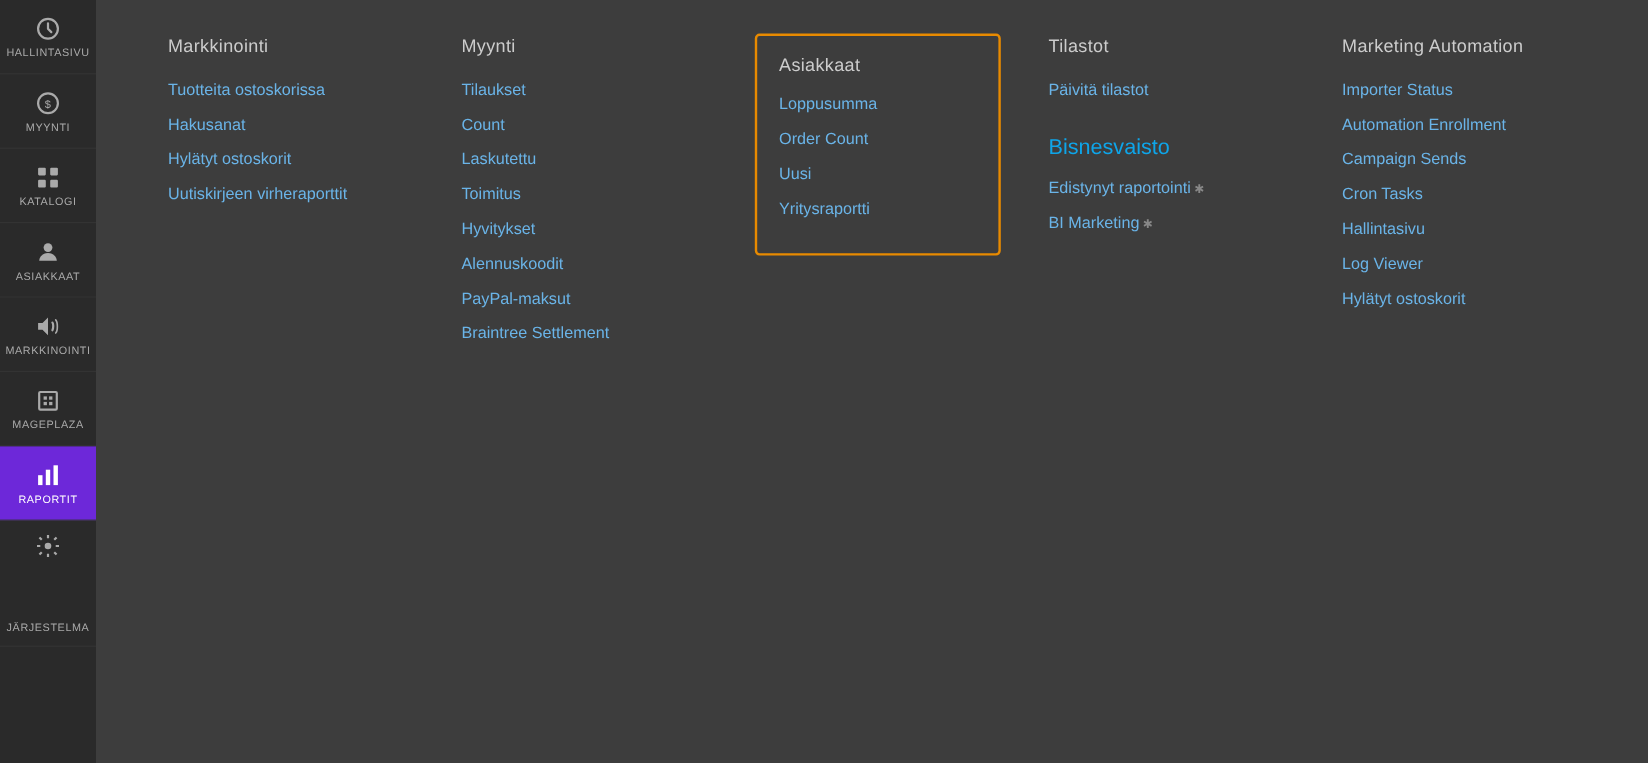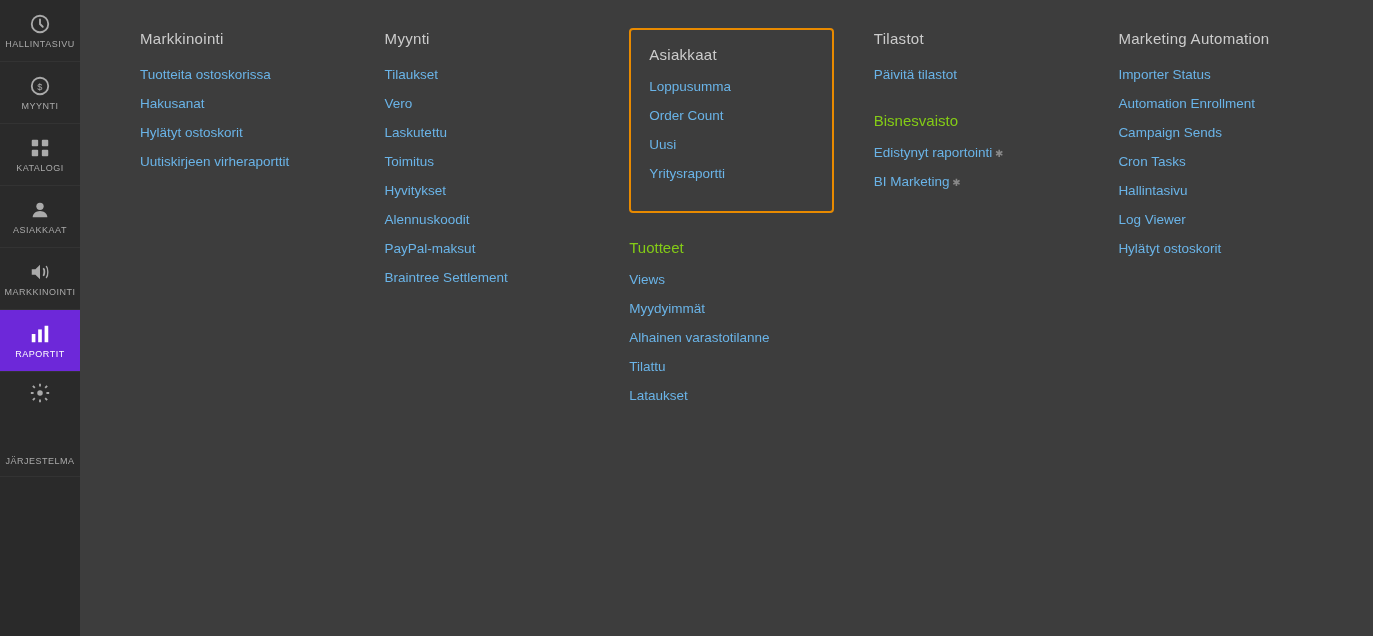--- a/index.html
+++ b/index.html
@@ -68,22 +68,22 @@
       font-weight: 500;
       margin-bottom: 20px;
       letter-spacing: 0.3px;
     }
 
     .menu-group {
       margin-bottom: 30px;
     }
 
     .menu-group-title {
-      color: #84cc16;
-      font-size: 15px;
+      color: #0ea5e9;
+      font-size: 18px;
       font-weight: 500;
       margin-bottom: 16px;
     }
 
     .menu-link {
       display: block;
       color: #6ab4e8;
       font-size: 13.5px;
       margin-bottom: 14px;
       cursor: pointer;
@@ -143,20 +143,30 @@
   <div class="sidebar-item">
     <svg viewBox="0 0 24 24">
       <path d="M3 9v6h4l5 5V4L7 9H3z" fill="#aaa"></path>
       <path d="M16 8.5c1 1 1 5 0 7" stroke="#aaa" stroke-width="2" fill="none" stroke-linecap="round"></path>
       <path d="M19 6c2 2 2 10 0 12" stroke="#aaa" stroke-width="1.5" fill="none" stroke-linecap="round"></path>
     </svg>
     <span style="font-size:9px;color:#aaa;text-align:center;">MARKKINOINTI</span>
   </div>
 
 
+  <div class="sidebar-item">
+    <svg viewBox="0 0 24 24">
+      <rect x="4" y="4" width="16" height="16" fill="none" stroke="#aaa" stroke-width="2" rx="1"></rect>
+      <rect x="8" y="8" width="3" height="3" fill="#aaa"></rect>
+      <rect x="13" y="8" width="3" height="3" fill="#aaa"></rect>
+      <rect x="8" y="13" width="3" height="3" fill="#aaa"></rect>
+      <rect x="13" y="13" width="3" height="3" fill="#aaa"></rect>
+    </svg>
+    <span style="font-size:9px;color:#aaa;text-align:center;">MAGEPLAZA</span>
+  </div>
 
   <div class="sidebar-item active">
     <svg viewBox="0 0 24 24" style="fill:#fff;">
       <rect x="3" y="12" width="4" height="9" fill="#fff"></rect>
       <rect x="10" y="7" width="4" height="14" fill="#fff"></rect>
       <rect x="17" y="3" width="4" height="18" fill="#fff"></rect>
     </svg>
     <span style="font-size:9px;color:#fff;text-align:center;">RAPORTIT</span>
   </div>
 
@@ -179,44 +189,36 @@
       <a class="menu-link">Tuotteita ostoskorissa</a>
       <a class="menu-link">Hakusanat</a>
       <a class="menu-link">Hylätyt ostoskorit</a>
       <a class="menu-link">Uutiskirjeen virheraporttit</a>
     </div>
   </div>
 
   <div class="menu-section" style="min-width:200px;">
     <div class="menu-section-title">Myynti</div>
     <a class="menu-link">Tilaukset</a>
-    <a class="menu-link">Vero</a>
+    <a class="menu-link">Count</a>
     <a class="menu-link">Laskutettu</a>
     <a class="menu-link">Toimitus</a>
     <a class="menu-link">Hyvitykset</a>
     <a class="menu-link">Alennuskoodit</a>
     <a class="menu-link">PayPal-maksut</a>
     <a class="menu-link">Braintree Settlement</a>
   </div>
 
   <div class="menu-section" style="min-width:210px;">
     <div class="asiakkaat-section">
       <div class="menu-section-title">Asiakkaat</div>
       <a class="menu-link">Loppusumma</a>
       <a class="menu-link">Order Count</a>
       <a class="menu-link">Uusi</a>
       <a class="menu-link">Yritysraportti</a>
-    </div>
-    <div class="menu-group" style="margin-top:26px;">
-      <div class="menu-group-title">Tuotteet</div>
-      <a class="menu-link">Views</a>
-      <a class="menu-link">Myydyimmät</a>
-      <a class="menu-link">Alhainen varastotilanne</a>
-      <a class="menu-link">Tilattu</a>
-      <a class="menu-link">Lataukset</a>
     </div>
   </div>
 
   <div class="menu-section" style="min-width:220px;">
     <div class="menu-group">
       <div class="menu-section-title">Tilastot</div>
       <a class="menu-link">Päivitä tilastot</a>
     </div>
     <div class="menu-group" style="margin-top:30px;">
       <div class="menu-group-title">Bisnesvaisto</div>

